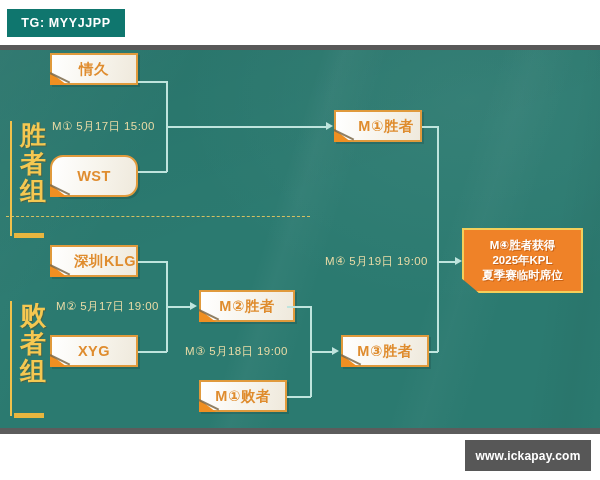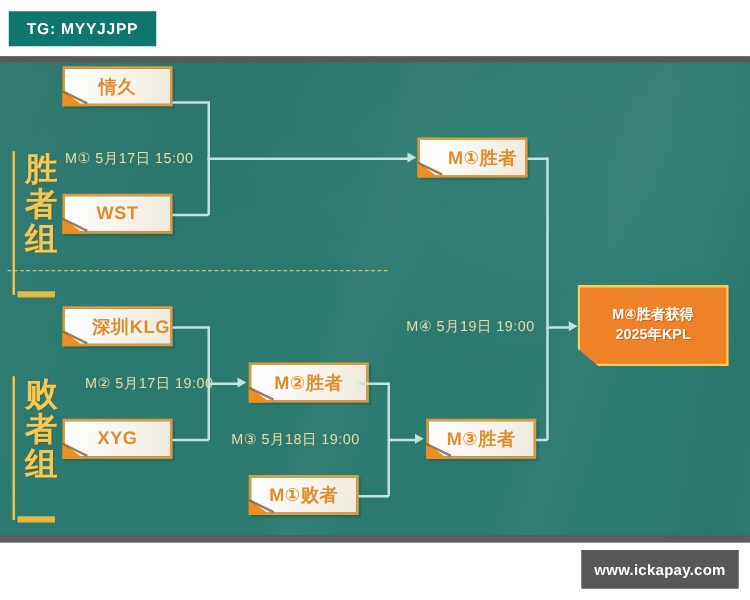--- a/index.html
+++ b/index.html
@@ -243,21 +243,21 @@
     <div class="glyphs">败者组</div>
     <div class="bar-h"></div>
   </div>
 
   <div class="slot" style="left:50px; top:8px; width:88px; height:32px;">
     <span>情久</span>
     <span class="corner"></span>
     <span class="corner-edge"></span>
   </div>
 
-  <div class="slot" style="left:50px; top:110px; width:88px; height:32px;">
+  <div class="slot" style="left:50px; top:110px; width:88px; height:42px;border-radius:13px;">
     <span>WST</span>
     <span class="corner"></span>
     <span class="corner-edge"></span>
   </div>
 
   <div class="line-h" style="left:138px; top:36px; width:29px;"></div>
   <div class="line-h" style="left:138px; top:126px; width:29px;"></div>
   <div class="line-v" style="left:166px; top:36px; height:91px;"></div>
   <div class="line-h" style="left:166px; top:81px; width:163px;"></div>
   <div class="arrow" style="left:326px; top:76.5px;"></div>
@@ -283,21 +283,21 @@
     <span class="corner"></span>
     <span class="corner-edge"></span>
   </div>
 
   <div class="line-h" style="left:138px; top:216px; width:29px;"></div>
   <div class="line-h" style="left:138px; top:306px; width:29px;"></div>
   <div class="line-v" style="left:166px; top:216px; height:91px;"></div>
   <div class="line-h" style="left:166px; top:261px; width:26px;"></div>
   <div class="arrow" style="left:190px; top:256.5px;"></div>
 
-  <div class="match-time" style="left:68px; top:254px;">M② 5月17日 19:00</div>
+  <div class="match-time" style="left:56px; top:254px;">M② 5月17日 19:00</div>
 
   <div class="slot" style="left:199px; top:245px; width:96px; height:32px;">
     <span>M②胜者</span>
     <span class="corner"></span>
     <span class="corner-edge"></span>
   </div>
 
   <div class="slot" style="left:199px; top:335px; width:88px; height:32px;">
     <span>M①败者</span>
     <span class="corner"></span>
@@ -322,19 +322,20 @@
   <div class="line-h" style="left:429px; top:306px; width:9px;"></div>
   <div class="line-v" style="left:437px; top:81px; height:226px;"></div>
   <div class="line-h" style="left:437px; top:216px; width:20px;"></div>
   <div class="arrow" style="left:455px; top:211.5px;"></div>
 
   <div class="match-time" style="left:325px; top:209px;">M④ 5月19日 19:00</div>
 
   <div id="final-box">
     <span class="ln">M④胜者获得</span>
     <span class="ln">2025年KPL</span>
+    <span class="ln">夏季赛临时席位</span>
   </div>
 
 </div>
 
 <div id="site-tag">
   <span>www.ickapay.com</span>
 </div>
 
 </body></html>

